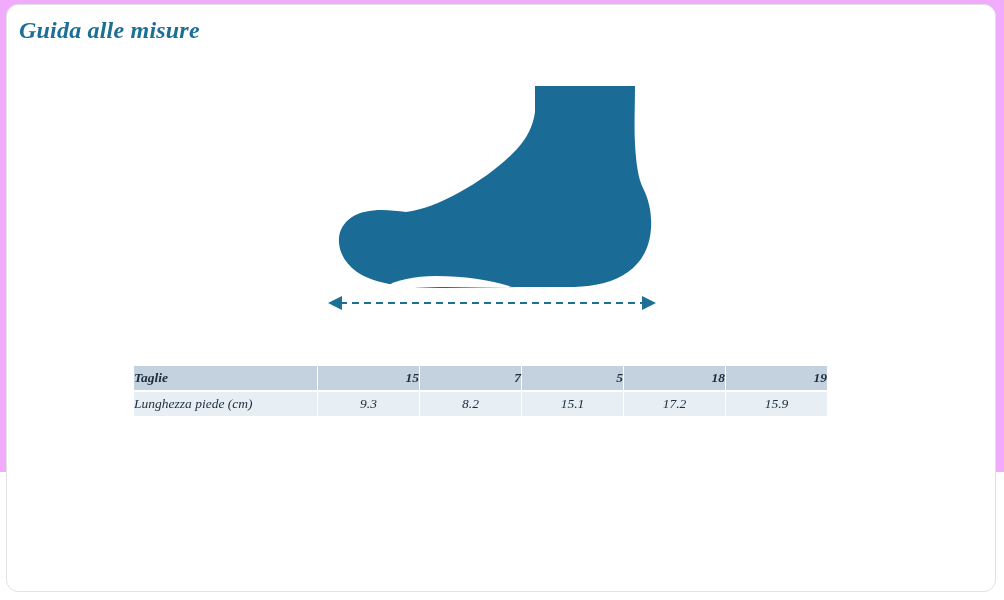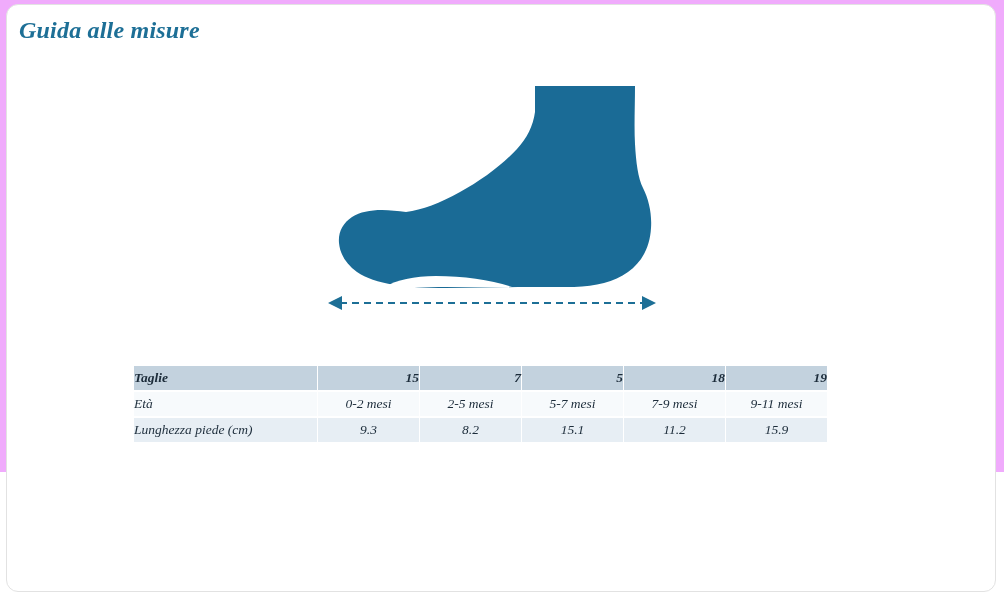--- a/index.html
+++ b/index.html
@@ -174,32 +174,24 @@
       <tr class="thead-row">
         <th class="label-cell">Taglie</th>
         <th class="size-cell">15</th>
         <th class="size-cell">7</th>
         <th class="size-cell">5</th>
         <th class="size-cell">18</th>
         <th class="size-cell">19</th>
       </tr>
     </thead>
     <tbody>
-      <tr class="row-light">
-        <td class="label-cell">Età</td>
-        <td class="size-cell">0-2 mesi</td>
-        <td class="size-cell">2-5 mesi</td>
-        <td class="size-cell">5-7 mesi</td>
-        <td class="size-cell">7-9 mesi</td>
-        <td class="size-cell">9-11 mesi</td>
-      </tr>
       <tr class="row-tint">
         <td class="label-cell">Lunghezza piede (cm)</td>
         <td class="size-cell">9.3</td>
         <td class="size-cell">8.2</td>
         <td class="size-cell">15.1</td>
-        <td class="size-cell">11.2</td>
+        <td class="size-cell">17.2</td>
         <td class="size-cell">15.9</td>
       </tr>
     </tbody>
   </table>
 
 </div>
 
 </body></html>

